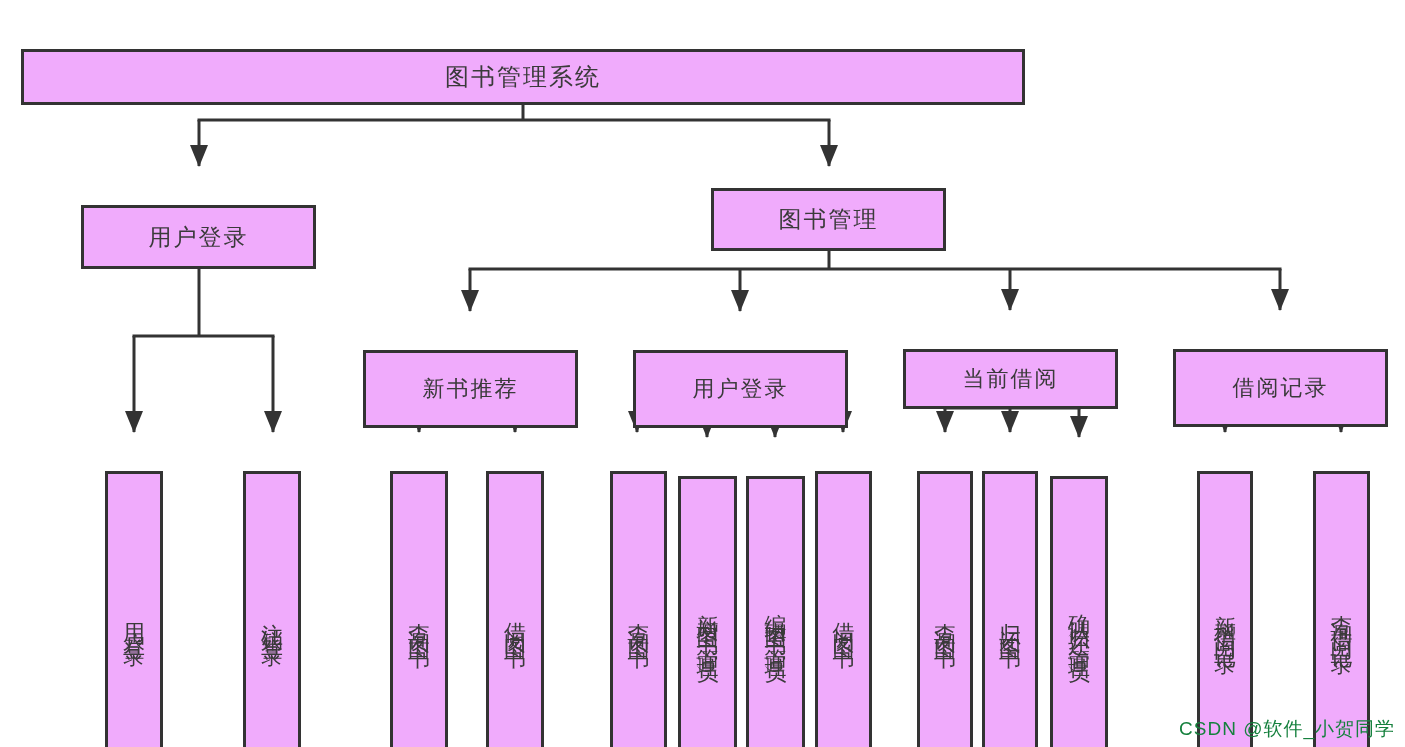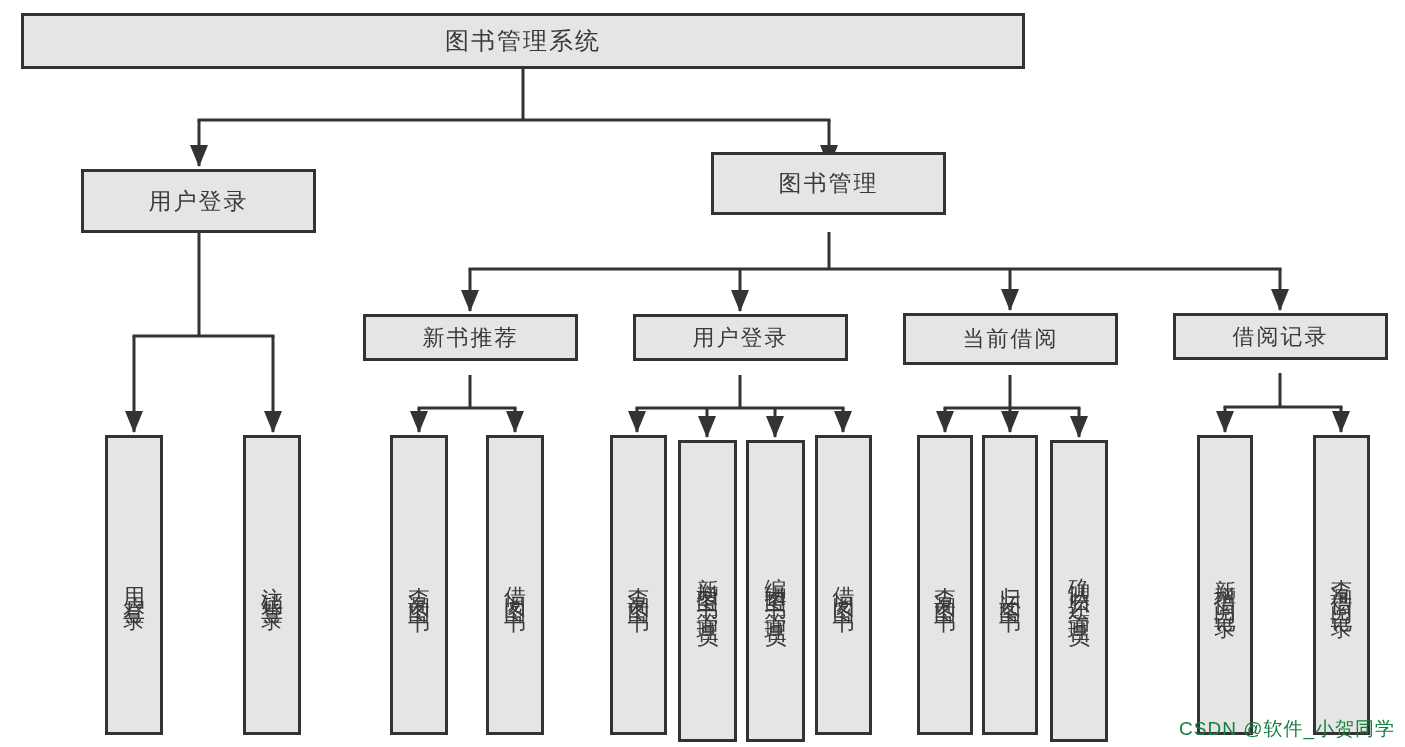--- a/index.html
+++ b/index.html
@@ -9,36 +9,37 @@
     background:#ffffff;
     font-family:"Liberation Sans","DejaVu Sans",sans-serif;
     color:#3a3a3a;
     overflow:hidden;
   }
   svg.wires{position:absolute;left:0;top:0;z-index:1;}
   .node{
     position:absolute;
     box-sizing:border-box;
     border:3px solid #333333;
-    background:#e5e5e5;
+    background:#f0abfc;
     display:flex;
     align-items:center;
     justify-content:center;
     z-index:2;
     text-align:center;
+    margin-top:36px;
   }
   .node .lbl{letter-spacing:2px;}
   .root{left:21px;top:13px;width:1004px;height:56px;font-size:24px;}
   .lvl2{width:235px;height:64px;font-size:23px;}
   .n-user-login{left:81px;top:169px;}
   .n-book-mgmt{left:711px;top:152px;height:63px;}
-  .lvl3{width:215px;height:47px;font-size:22px;}
+  .lvl3{width:215px;height:78px;font-size:22px;}
   .n-sec-0{left:363px;top:314px;}
   .n-sec-1{left:633px;top:314px;}
-  .n-sec-2{left:903px;top:313px;height:52px;}
+  .n-sec-2{left:903px;top:313px;height:60px;}
   .n-sec-3{left:1173px;top:313px;}
   .leaf{width:58px;height:300px;font-size:22px;}
   .leaf .lbl{
     writing-mode:vertical-rl;
     text-orientation:mixed;
     letter-spacing:8px;
     line-height:1;
     white-space:nowrap;
   }
   .leaf.long{height:302px;}

